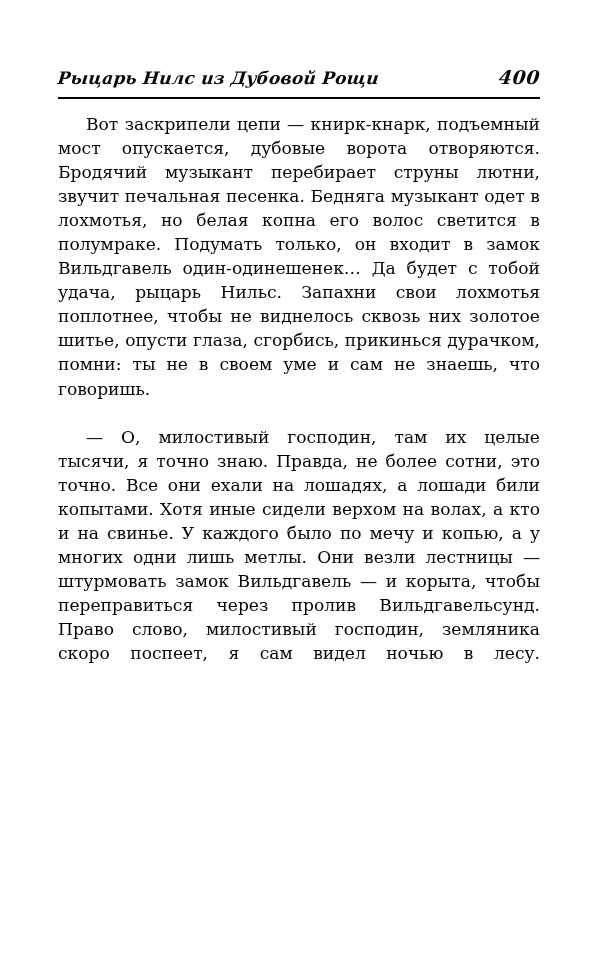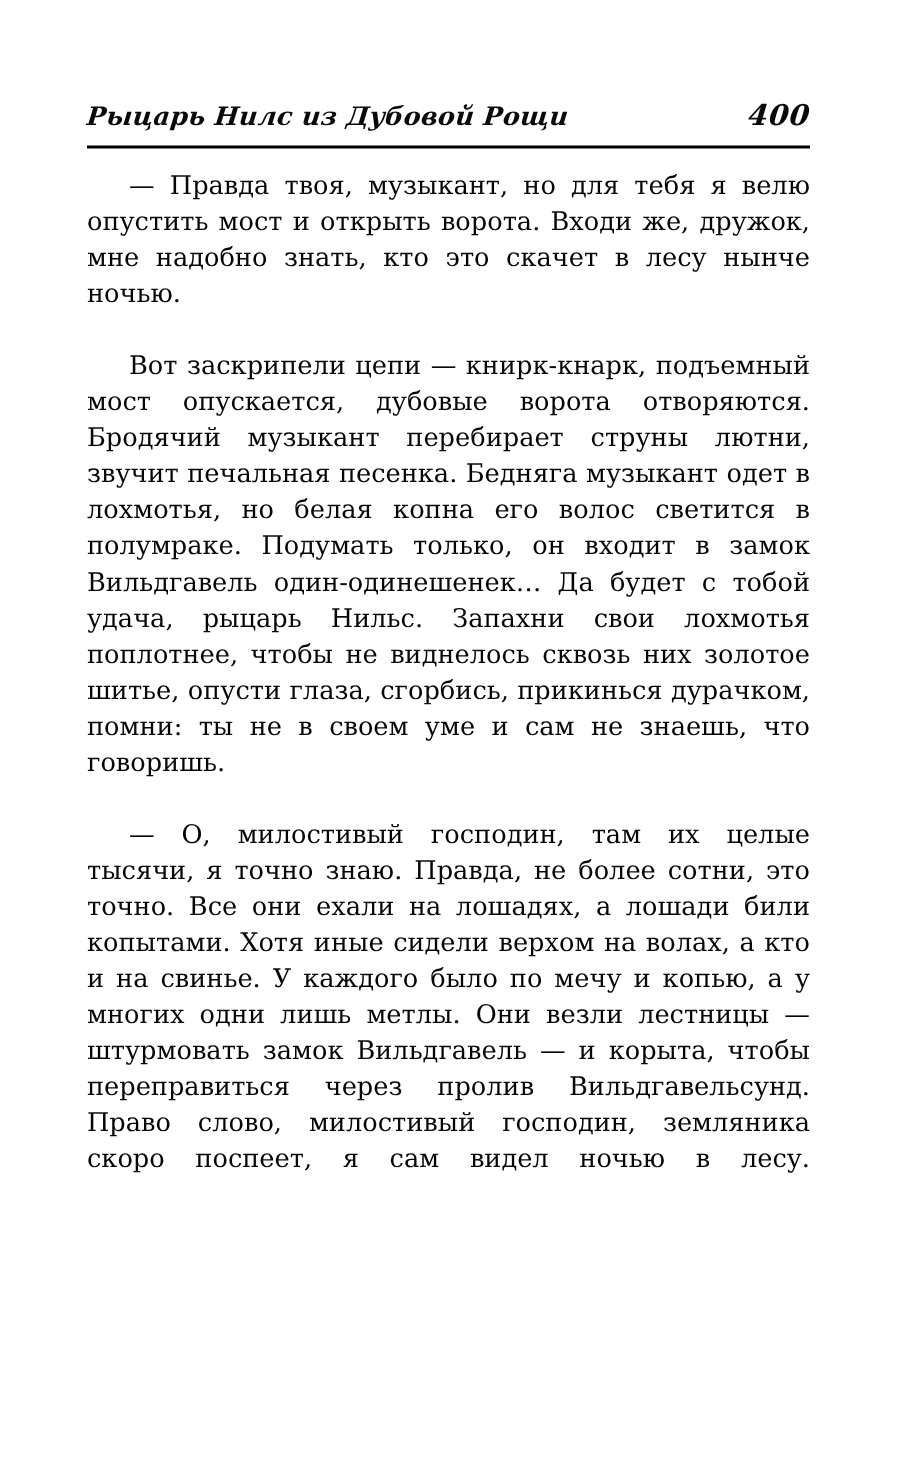--- a/index.html
+++ b/index.html
@@ -100,19 +100,18 @@
 <div class="page">
 
   <div class="running-head">
     <span class="running-title">Рыцарь Нилс из Дубовой Рощи</span>
     <span class="page-number">400</span>
   </div>
 
   <div class="head-rule"></div>
 
   <div class="body-text">
-    <p>— Правда твоя, музыкант, но для тебя я велю опустить мост и открыть ворота. Входи же, дружок, мне надобно знать, кто это скачет в лесу нынче ночью.</p>
     <p>Вот заскрипели цепи — книрк-кнарк, подъемный мост опускается, дубовые ворота отворяются. Бродячий музыкант перебирает струны лютни, звучит печальная песенка. Бедняга музыкант одет в лохмотья, но белая копна его волос светится в полумраке. Подумать только, он входит в замок Вильдгавель один-одинешенек… Да будет с тобой удача, рыцарь Нильс. Запахни свои лохмотья поплотнее, чтобы не виднелось сквозь них золотое шитье, опусти глаза, сгорбись, прикинься дурачком, помни: ты не в своем уме и сам не знаешь, что говоришь.</p>
     <p>— О, милостивый господин, там их целые тысячи, я точно знаю. Правда, не более сотни, это точно. Все они ехали на лошадях, а лошади били копытами. Хотя иные сидели верхом на волах, а кто и на свинье. У каждого было по мечу и копью, а у многих одни лишь метлы. Они везли лестницы — штурмовать замок Вильдгавель — и корыта, чтобы переправиться через пролив Вильдгавельсунд. Право слово, милостивый господин, земляника скоро поспеет, я сам видел ночью в лесу.</p>
 
   </div>
 
 </div>
 
 </body></html>

